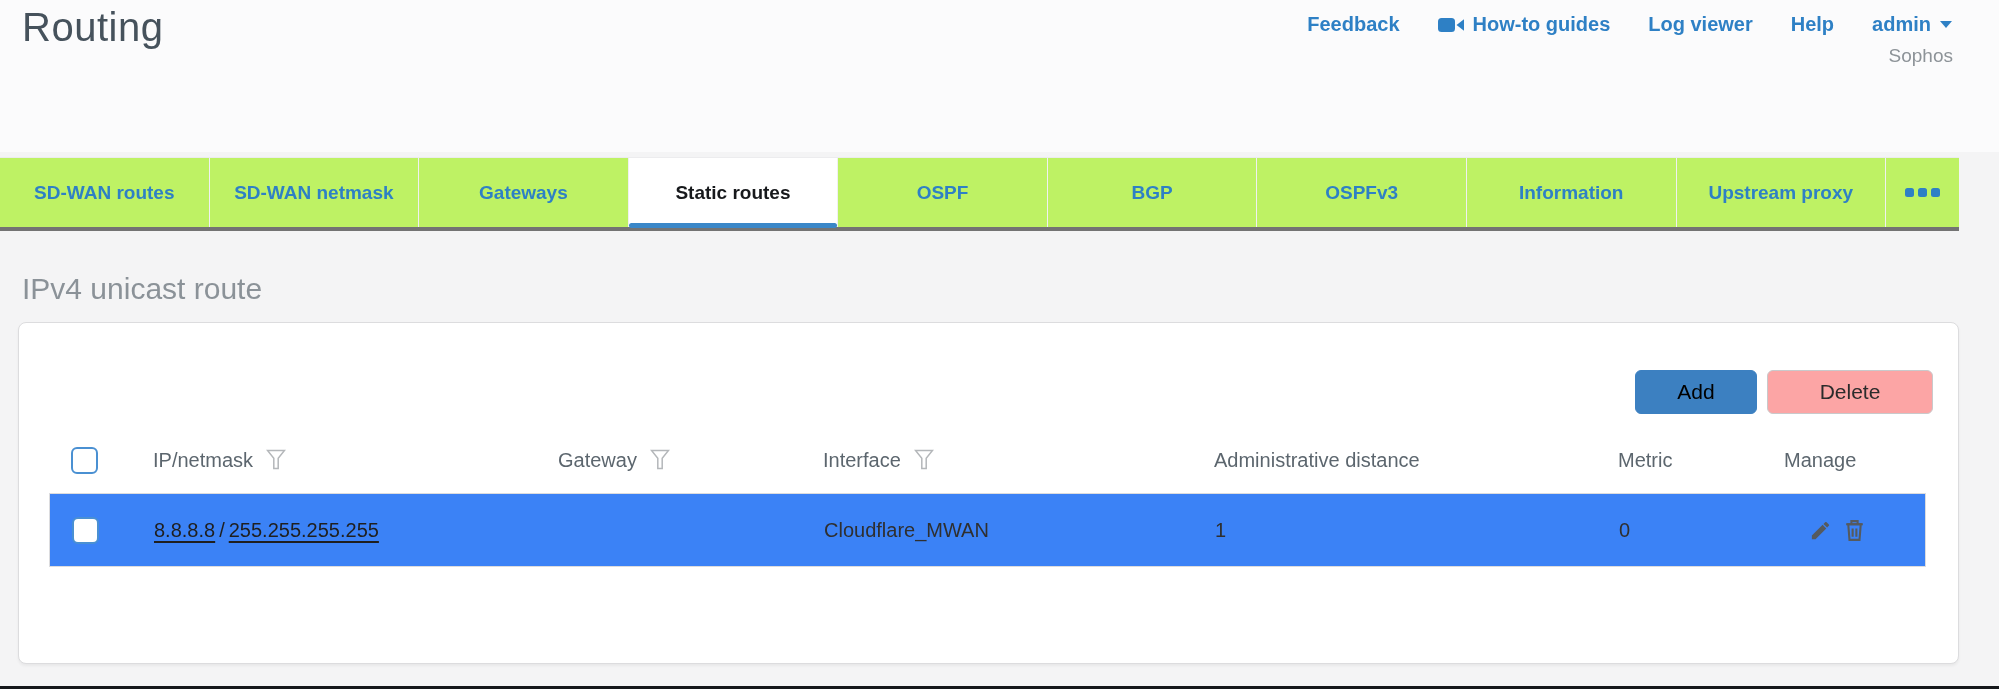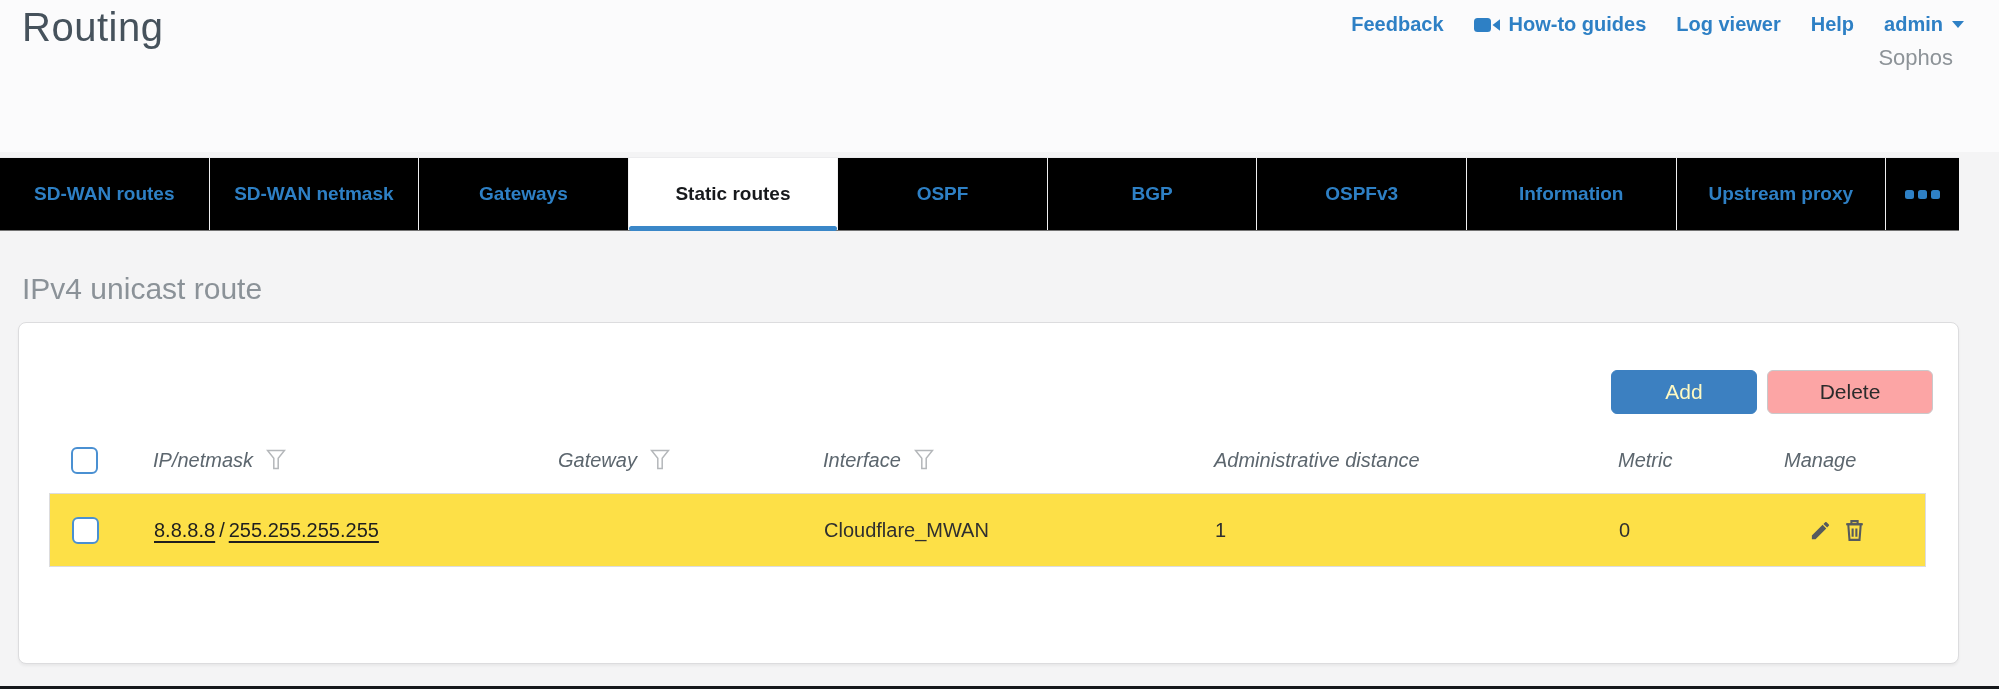--- a/index.html
+++ b/index.html
@@ -14,34 +14,34 @@
   
   .header {
     position:absolute; top:0; left:0; width:1999px; height:152px;
     background:#fbfbfc;
   }
   .page-title {
     position:absolute; left:22px; top:5px;
     font-size:40px; font-weight:400; color:#46525c; letter-spacing:0.5px;
   }
   .topnav {
-    position:absolute; top:13px; right:34px;
-    display:flex; align-items:center; gap:30px;
+    position:absolute; top:13px; right:46px;
+    display:flex; align-items:center; gap:38px;
     font-size:20px; font-weight:600; color:#2e80c5; white-space:nowrap;
   }
   .topnav .navlink { display:flex; align-items:center; gap:8px; cursor:pointer; }
   .brand {
     position:absolute; top:45px; right:46px;
-    font-size:22px; font-weight:400; color:#8d9398;
+    font-size:19px; font-weight:400; color:#8d9398;
   }
   
   .tabbar {
     position:absolute; top:157px; left:0; width:1959px; height:74px;
-    background:#000000; display:flex;
-    border-top:1px solid #ececee; border-bottom:1px solid #737373;
+    background:#bef264; display:flex;
+    border-top:1px solid #ececee; border-bottom:4px solid #737373;
   }
   .tab {
     flex:1 1 0; display:flex; align-items:center; justify-content:center;
     font-size:19px; font-weight:700; color:#2e80c5;
     border-left:1px solid #f0f0f1; cursor:pointer; position:relative;
     white-space:nowrap;
   }
   .tab:first-child { border-left:none; }
   .tab.active { background:#ffffff; color:#17191c; }
   .tab.active::after {
@@ -62,38 +62,38 @@
     box-shadow:0 2px 3px rgba(0,0,0,0.05);
   }
   .toolbar {
     position:absolute; top:47px; right:25px; display:flex; gap:10px;
   }
   .btn {
     height:44px; border-radius:6px; font-size:21px;
     display:flex; align-items:center; justify-content:center;
     font-family:"Liberation Sans", sans-serif; cursor:pointer;
   }
-  .btn-add { width:146px; background:#3c80c1; border:1px solid #3c80c1; color:#fef9c3; }
+  .btn-add { width:122px; background:#3c80c1; border:1px solid #3c80c1; color:#000000; }
   .btn-delete { width:166px; background:#fca5a5; border:1px solid #c9c9cb; color:#2b2b2b; }
   
   .row-grid {
     display:grid;
     grid-template-columns:104px 405px 265px 391px 404px 166px 1fr;
     align-items:center;
   }
   .thead {
-    position:absolute; top:108px; left:30px; right:32px; height:58px;font-style:italic;
+    position:absolute; top:108px; left:30px; right:32px; height:58px;
   }
   .th {
     display:flex; align-items:center; gap:13px;
     font-size:20px; color:#5c666e; white-space:nowrap;
   }
   .trow {
     position:absolute; top:170px; left:30px; right:32px; height:74px;
-    border:1px solid #dcdcde; background:#fde047;
+    border:1px solid #dcdcde; background:#3b82f6;
   }
   .td { font-size:20px; color:#2f2f2f; white-space:nowrap; }
   .checkbox {
     width:27px; height:27px; margin-left:22px;
     border:2px solid #4a90d2; border-radius:6px; background:#ffffff;
     cursor:pointer;
   }
   .ip-link { color:#1f1f1f; cursor:pointer; }
   .ip-link .u { text-decoration:underline; text-underline-offset:4px; }
   .ip-link .sep { text-decoration:none; padding:0 4px; }

